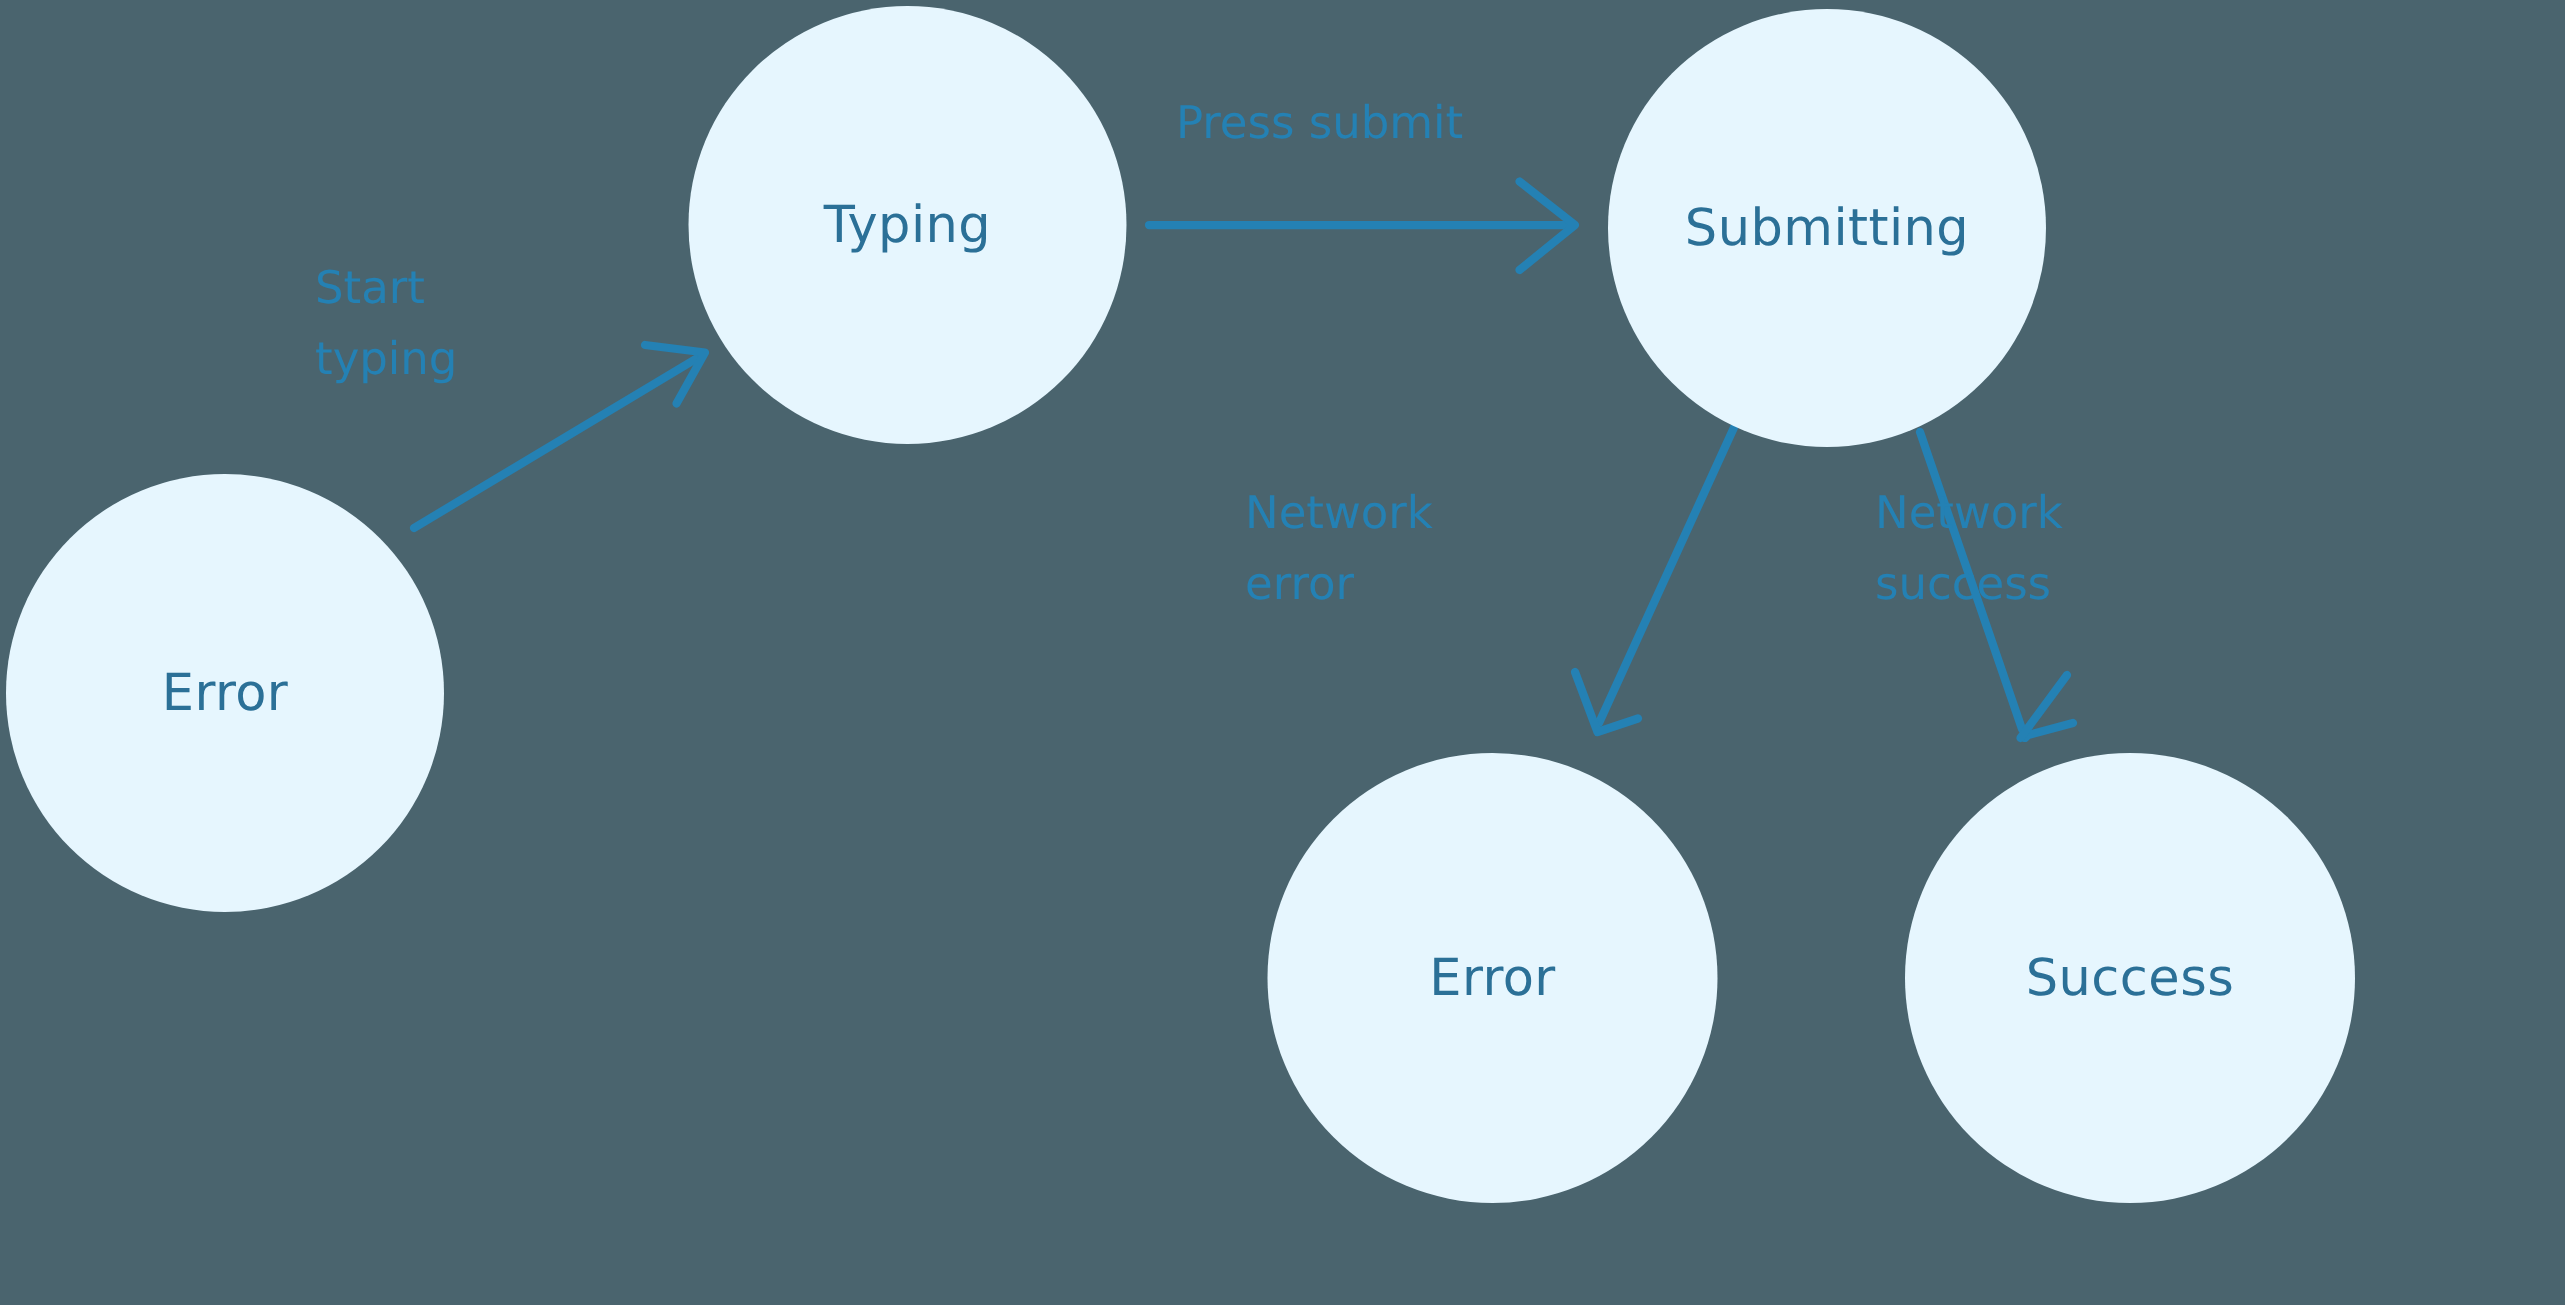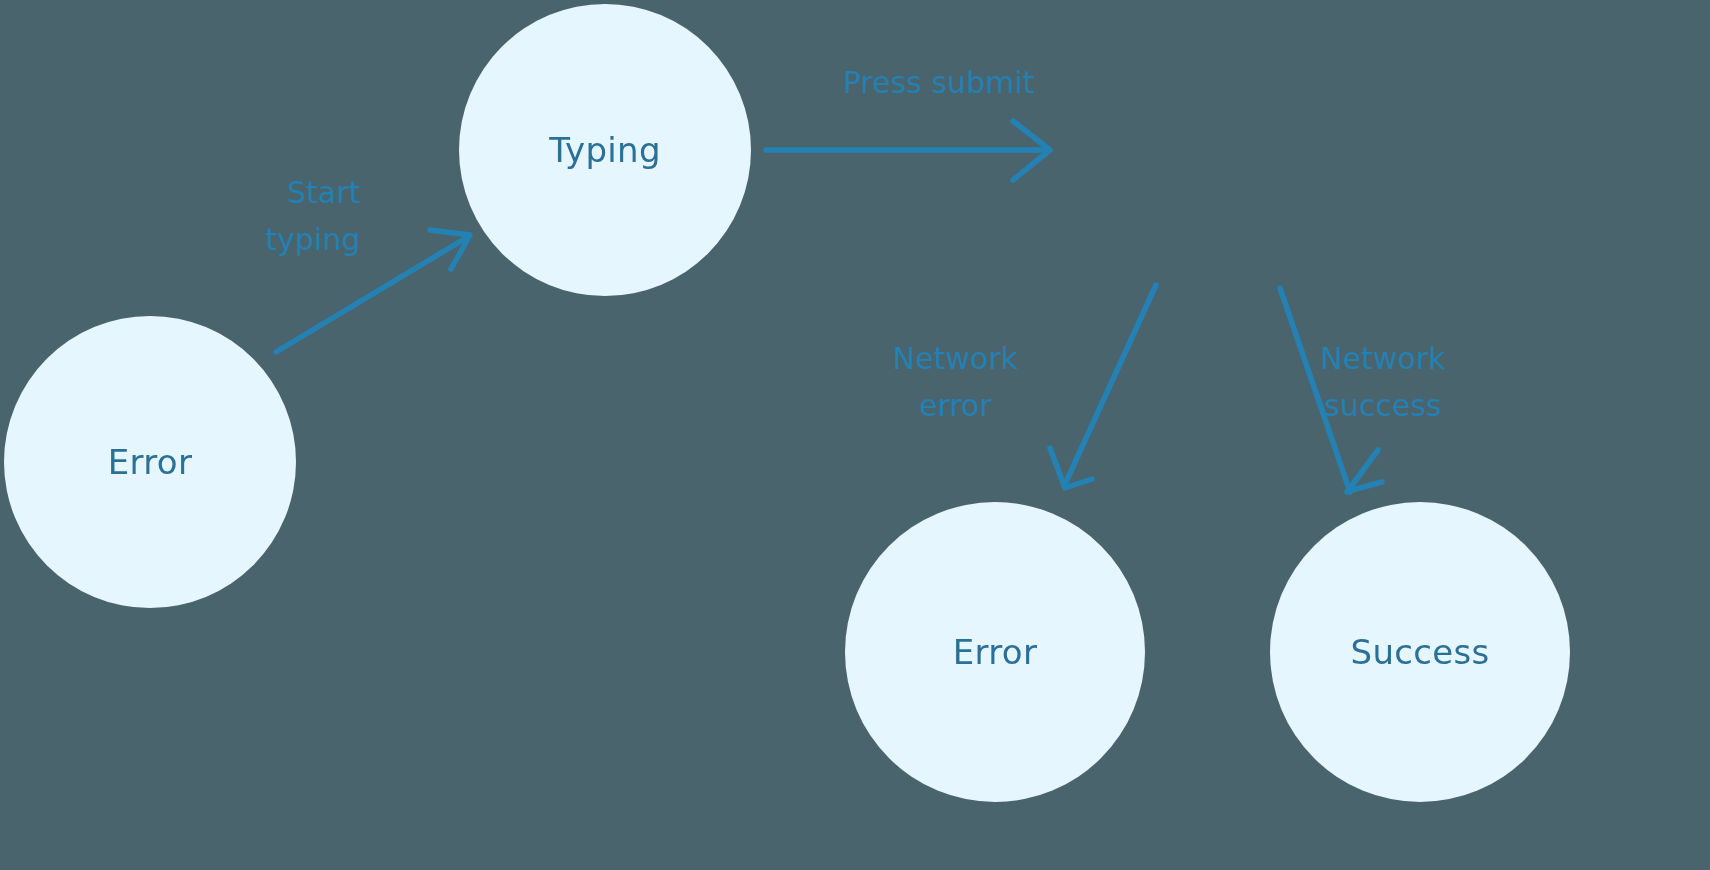--- a/index.html
+++ b/index.html
@@ -40,22 +40,22 @@
     white-space: nowrap;
   }
   .edge-label {
     position: absolute;
     color: #2481b4;
     font-size: 30px;
     font-weight: 500;
     line-height: 1.55;
     white-space: pre-line;
   }
-  .edge-label.align-right { text-align: center; margin-top: 16px; }
-  .edge-label.align-center { text-align: right; }
+  .edge-label.align-right { text-align: left; }
+  .edge-label.align-center { text-align: left; }
 </style>
 </head>
 <body>
 
 <div id="stage">
 
   <svg id="edge-layer" viewBox="0 0 1710 870">
 
     <g>
       <path d="M 276 352 L 466 238" fill="none" stroke="#2481b4" stroke-width="5.5" stroke-linecap="round"></path>
@@ -83,20 +83,23 @@
   </svg>
 
   <div class="node" style="left:4px; top:316px; width:292px; height:292px;">
     <span class="node-label">Error</span>
   </div>
 
   <div class="node" style="left:459px; top:4px; width:292px; height:292px;">
     <span class="node-label">Typing</span>
   </div>
 
+  <div class="node" style="left:1072px; top:6px; width:292px; height:292px;">
+    <span class="node-label">Submitting</span>
+  </div>
 
   <div class="node" style="left:845px; top:502px; width:300px; height:300px;">
     <span class="node-label">Error</span>
   </div>
 
   <div class="node" style="left:1270px; top:502px; width:300px; height:300px;">
     <span class="node-label">Success</span>
   </div>
 
   <div class="edge-label align-center" style="left:210px; top:170px; width:150px;">Start

